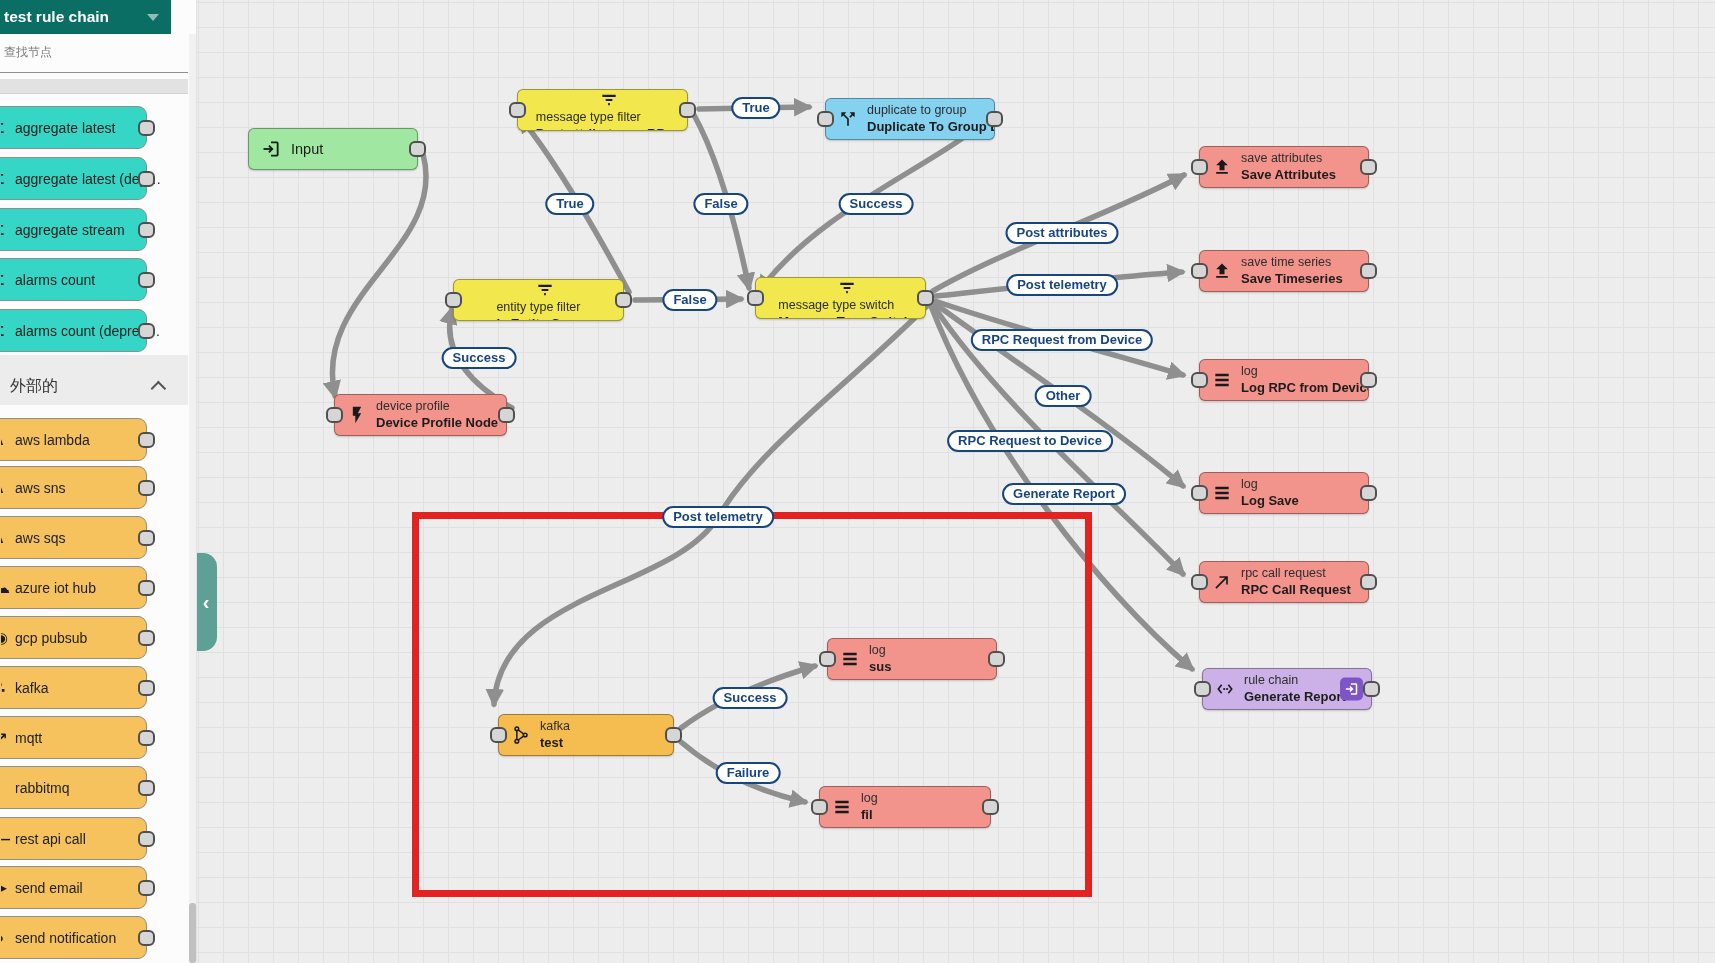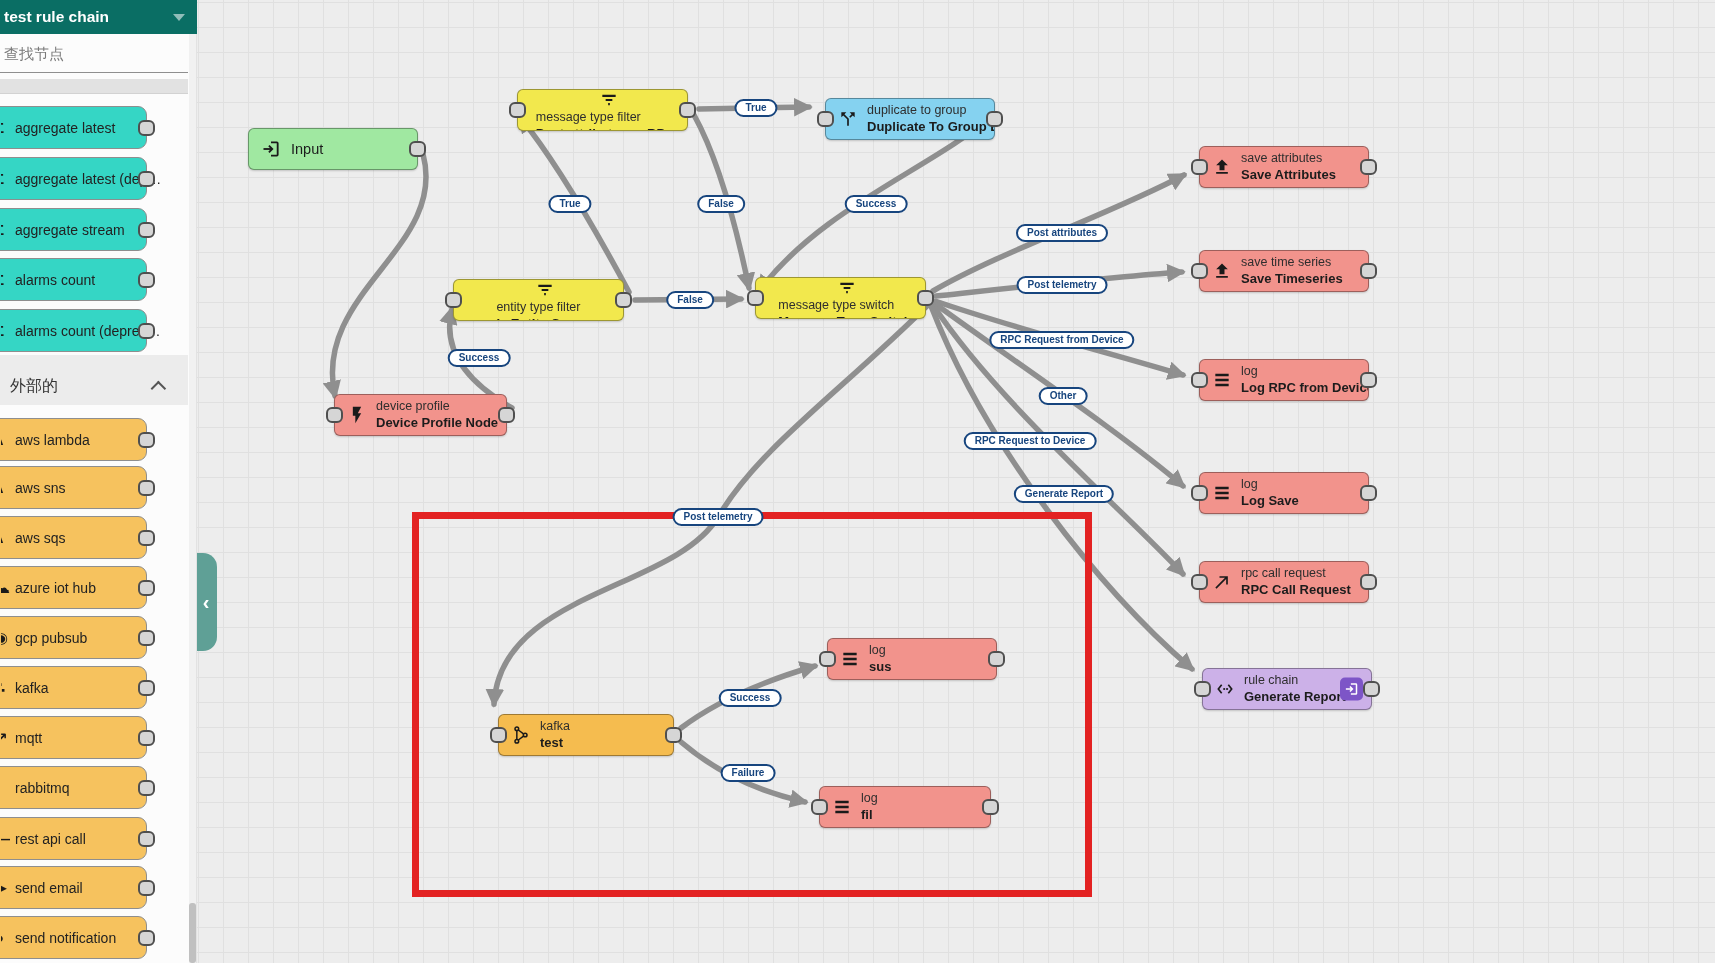--- a/index.html
+++ b/index.html
@@ -31,34 +31,34 @@
   .single-label{font-size:14.5px;color:#1c1c1c;margin-left:10px;}
   .conn{position:absolute;width:17px;height:16px;background:#D6D6D6;border:2px solid #4F4F4F;
     border-radius:6px;top:50%;transform:translateY(-50%);box-sizing:border-box;z-index:6;}
   .conn.in{left:-9px;} .conn.out{right:-9px;}
   .open-btn{position:absolute;right:8px;top:50%;transform:translateY(-50%);width:23px;height:23px;
     background:#7D55C7;border-radius:5px;display:flex;align-items:center;justify-content:center;}
   .open-btn svg{width:15px;height:15px;}
 
   
   .lbl{position:absolute;transform:translate(-50%,-50%);background:#fff;border:2.5px solid #17457E;
-    border-radius:11px;padding:1px 9px 2px 9px;font-size:10px;font-weight:bold;color:#17457E;
+    border-radius:11px;padding:1px 9px 2px 9px;font-size:13px;font-weight:bold;color:#17457E;
     white-space:nowrap;z-index:4;}
 
   
   #sidebar{position:absolute;left:0;top:0;width:197px;height:963px;background:#FCFCFC;z-index:10;
     border-right:1px solid #E2E2E2;box-sizing:border-box;}
-  #sb-header{position:absolute;left:0;top:0;width:197px;height:34px;background:#0A6E64;
+  #sb-header{position:absolute;left:0;top:0;width:171px;height:34px;background:#0A6E64;
     display:flex;align-items:center;justify-content:space-between;padding:0 12px 0 4px;box-sizing:border-box;}
   #sb-title{color:#fff;font-weight:bold;font-size:15.5px;white-space:nowrap;}
   .caret-down{width:0;height:0;border-left:6px solid transparent;border-right:6px solid transparent;
     border-top:7px solid rgba(255,255,255,.55);}
   #search-row{position:absolute;left:0;top:40px;width:188px;height:33px;border-bottom:1px solid #8F8F8F;box-sizing:border-box;}
   #search-row input{border:none;outline:none;background:transparent;width:170px;margin:4px 0 0 2px;
-    font-size:15px;color:#555;font-family:inherit;}
+    font-size:12px;color:#555;font-family:inherit;}
   #search-row input::placeholder{color:#7A7A7A;opacity:1;}
   .sb-strip{position:absolute;left:0;top:79px;width:188px;height:14px;background:#E2E2E2;border-bottom:1px solid #d2d2d2;}
   .sb-section{position:absolute;left:0;top:355px;width:188px;height:50px;background:#ECECEC;
     display:flex;align-items:center;justify-content:space-between;padding:13px 22px 0 10px;box-sizing:border-box;}
   .sb-section-label{font-size:16px;color:#333;}
   .chev-up{width:9px;height:9px;border-left:2px solid #555;border-top:2px solid #555;transform:rotate(45deg) translateY(3px);}
   .sb-item{position:absolute;left:-12px;width:159px;height:43px;border-radius:9px;border:1px solid #8E8E8E;
     box-sizing:border-box;display:flex;align-items:center;}
   .sb-item.teal{background:#35D6C5;}
   .sb-item.orange{background:#F6C25E;}

